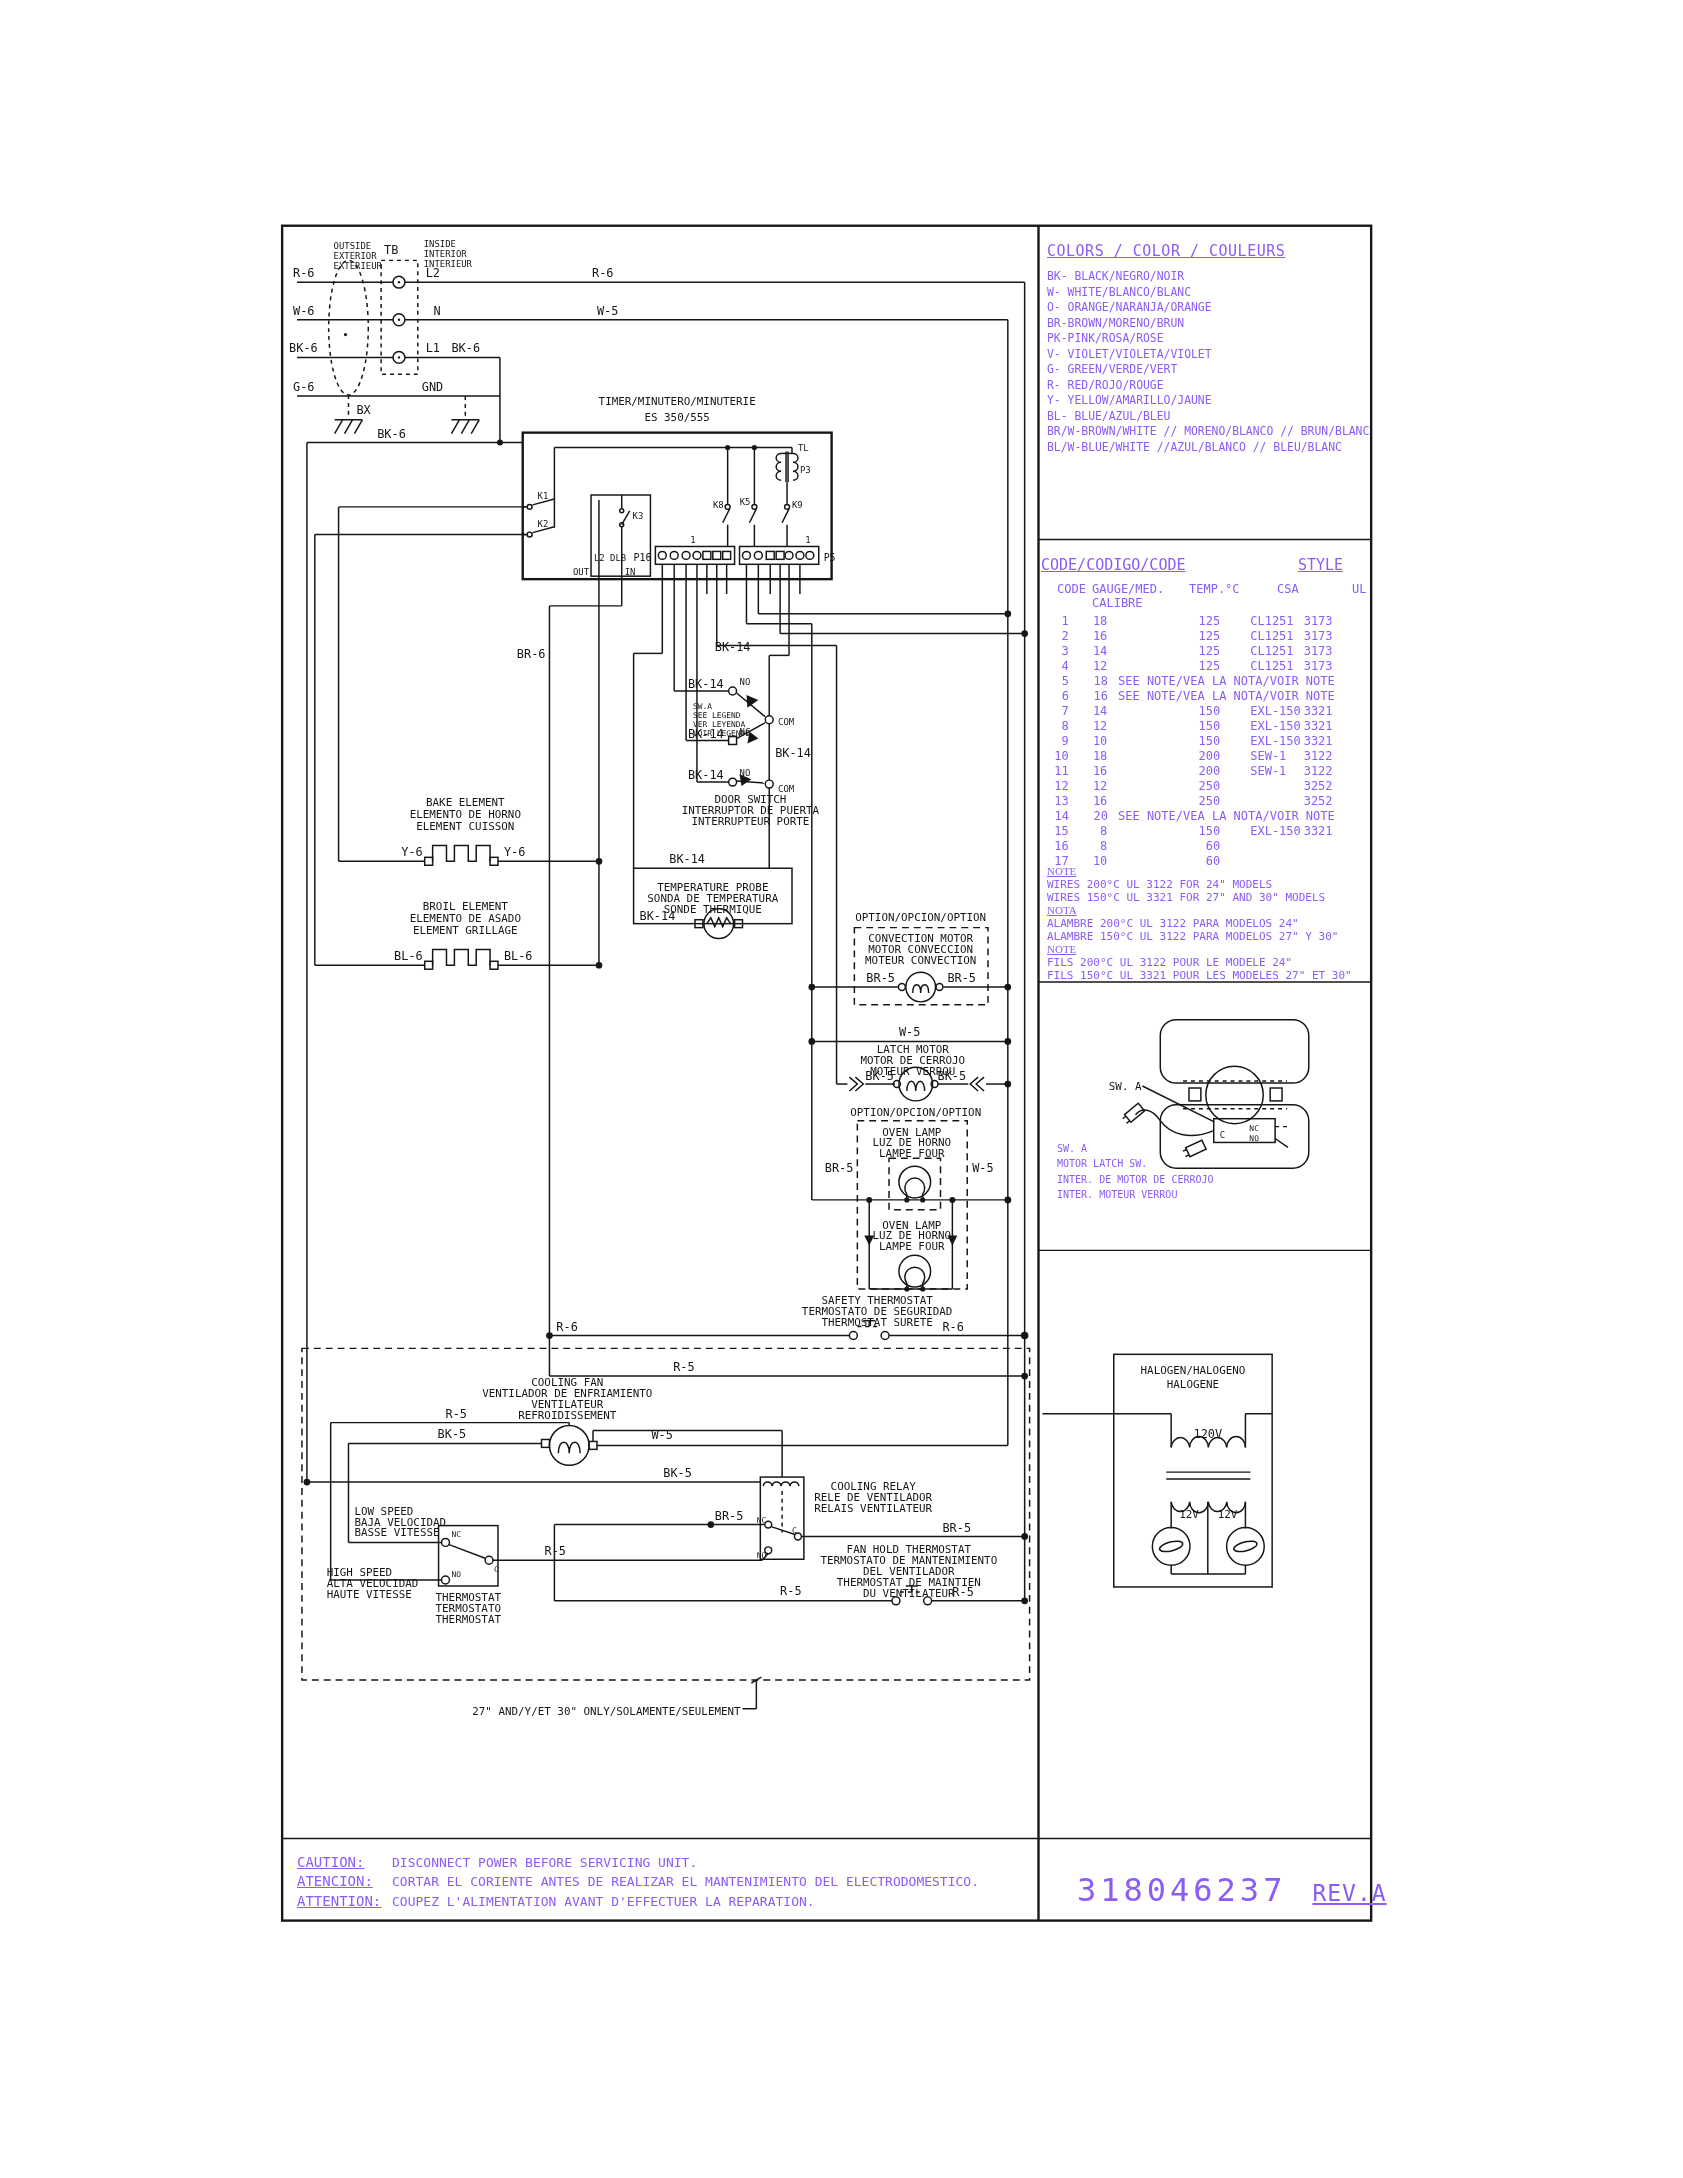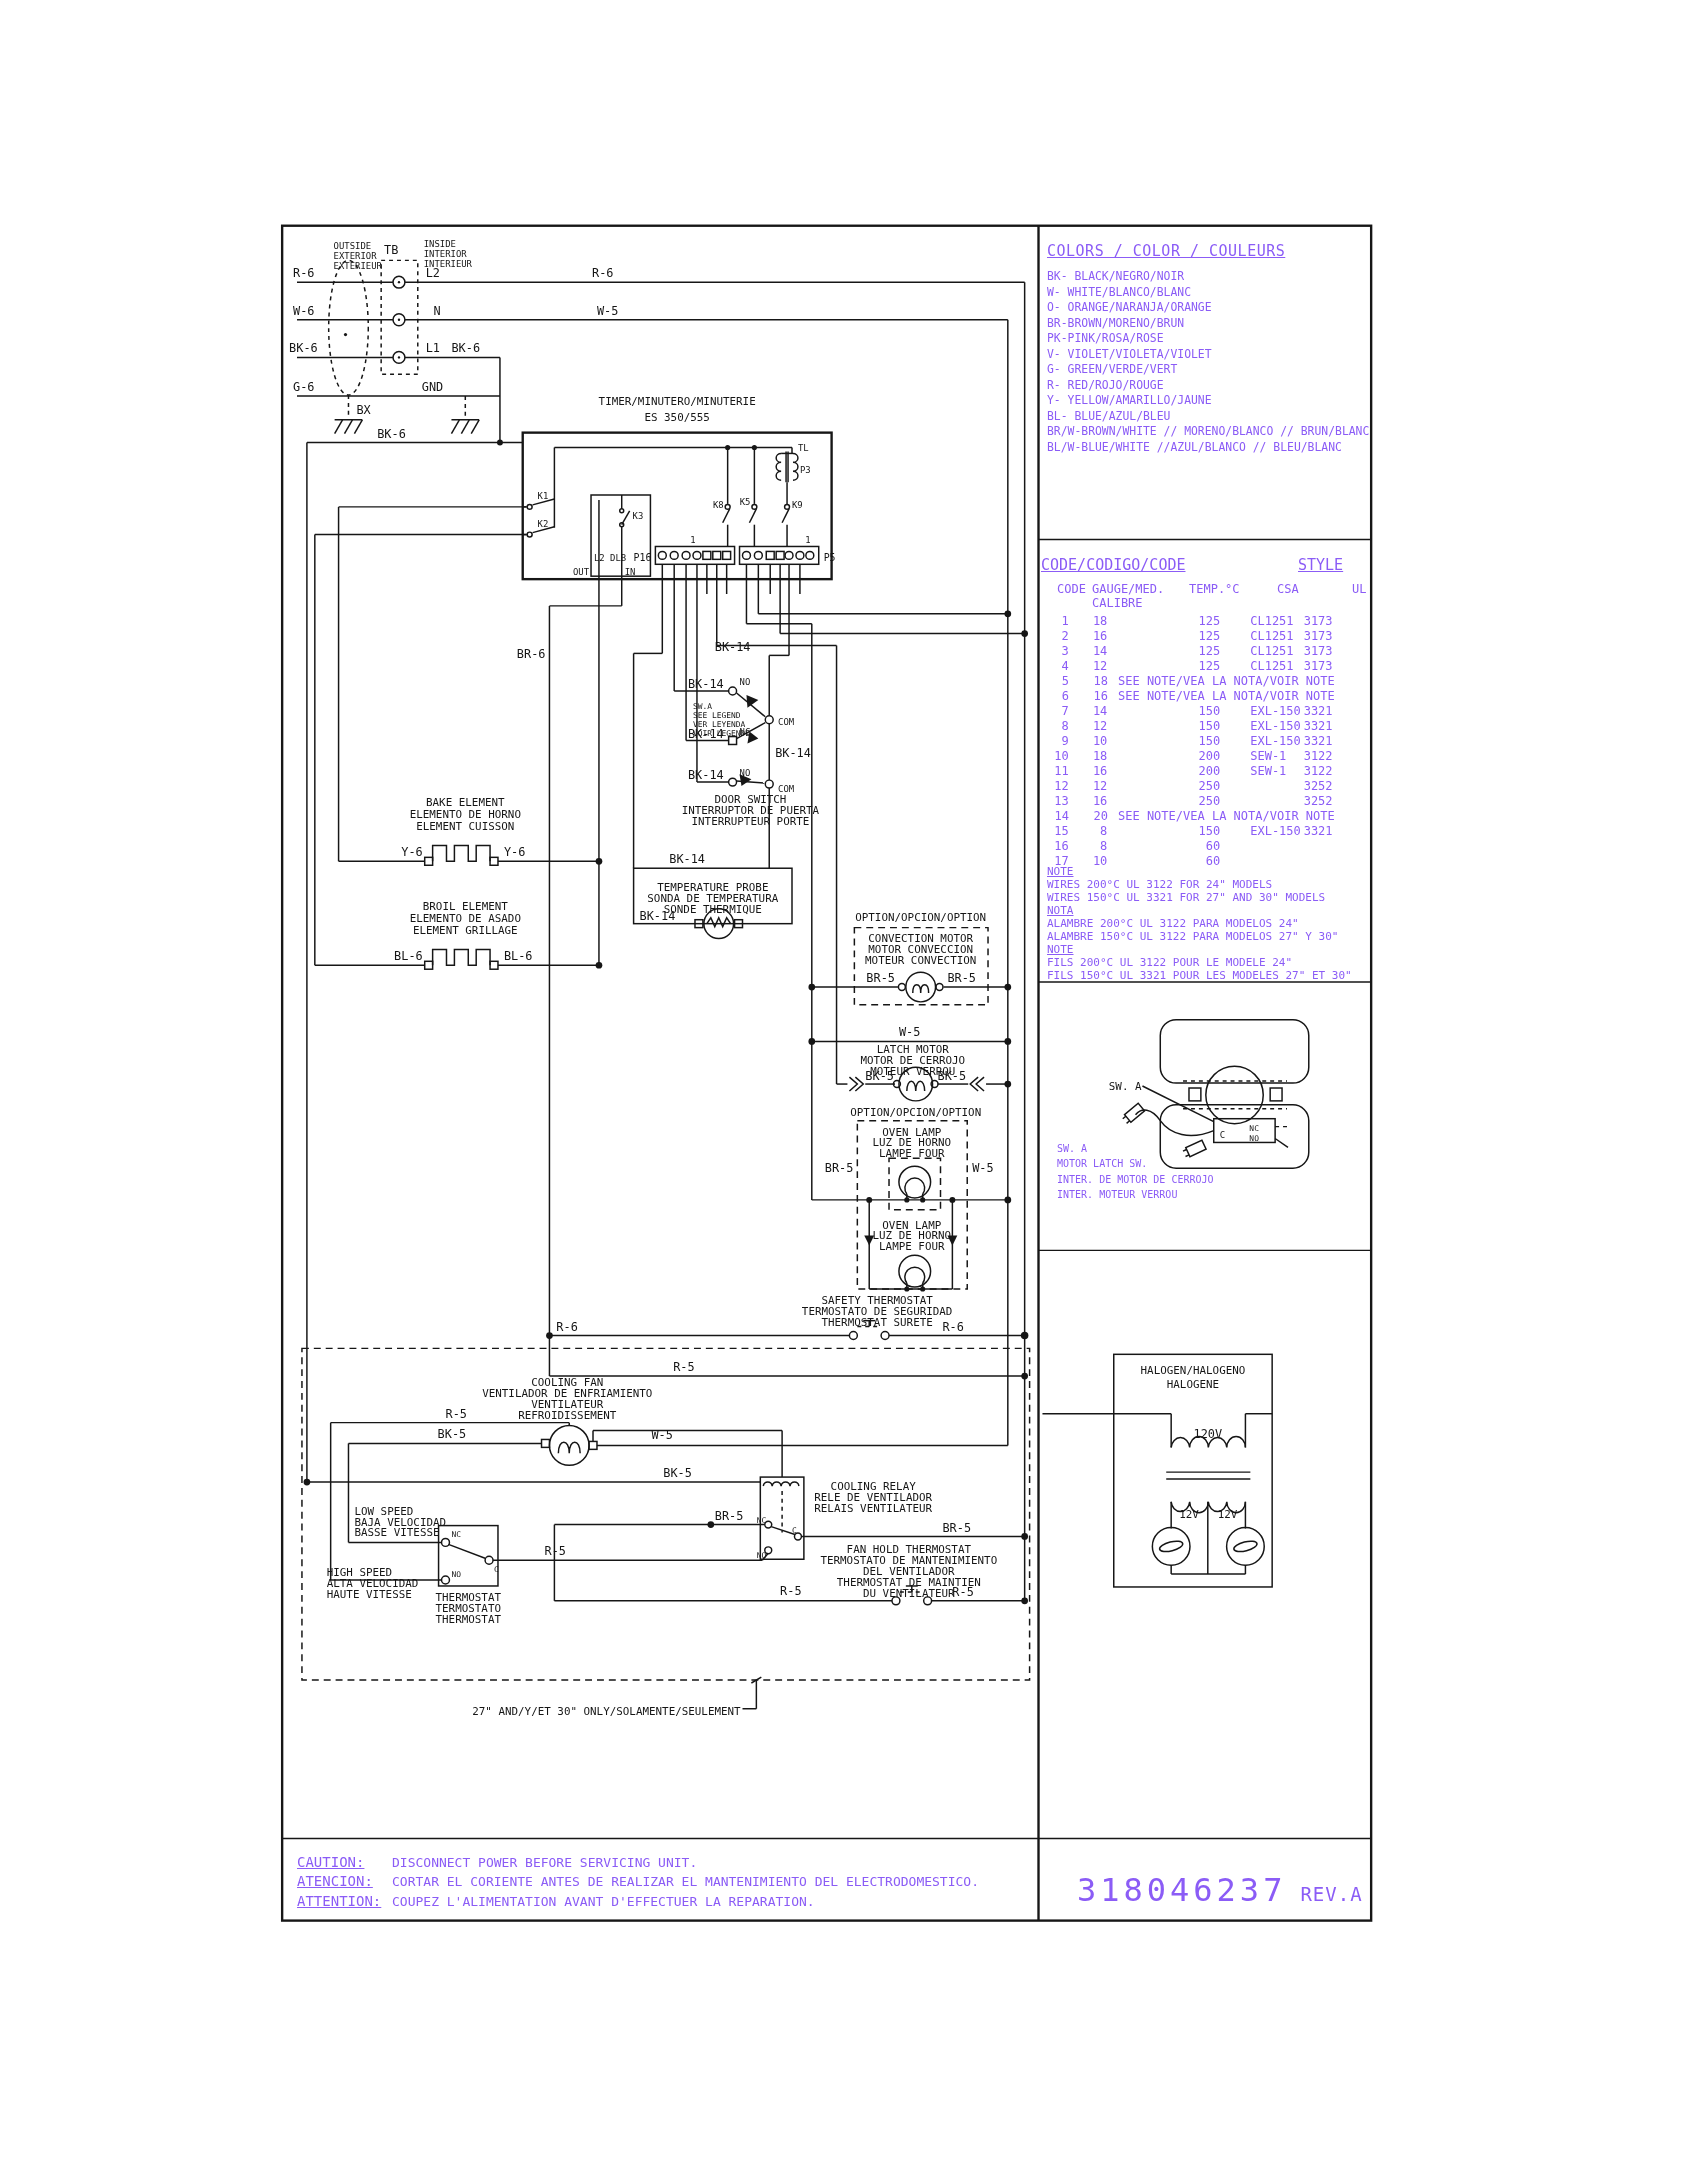--- a/index.html
+++ b/index.html
@@ -25,27 +25,27 @@
   .ct-style{position:absolute;left:259px;top:0;font-size:15px;text-decoration:underline;}
   .ct-h{position:absolute;font-size:12px;}
   .ctr{display:flex;height:15px;line-height:15px;}
   .cc{width:30px;text-align:right;}
   .cg{width:39px;text-align:right;}
   .ctp{width:114px;text-align:right;}
   .cs{margin-left:30px;width:54px;}
   .cu{width:69px;}
   .cnote{margin-left:10px;}
   .notes{font-size:11px;line-height:13px;}
-  .nt{text-decoration:underline;}
+  .nt{text-decoration:underline;font-family:Liberation Serif, serif;}
   .latch-caption{font-size:10px;line-height:15.3px;}
   .caution-row{display:flex;line-height:19.3px;}
   .caution-label{display:inline-block;width:95px;font-size:14px;text-decoration:underline;}
   .caution-text{font-size:13px;}
   .pn-num{font-size:32px;letter-spacing:4px;margin-left:16px;}
-  .pn-rev{font-size:19px;margin-left:14px;letter-spacing:1px;}
+  .pn-rev{font-size:23px;margin-left:26px;letter-spacing:1px;text-decoration:underline;}
 </style>
 </head>
 <body>
 
 <div class="sheet">
 
 <svg width="1683" height="2178" viewBox="0 0 1700 2200">
   <defs>
     <g id="gnd-sym">
       <line x1="-14" y1="0" x2="14" y2="0"></line>

